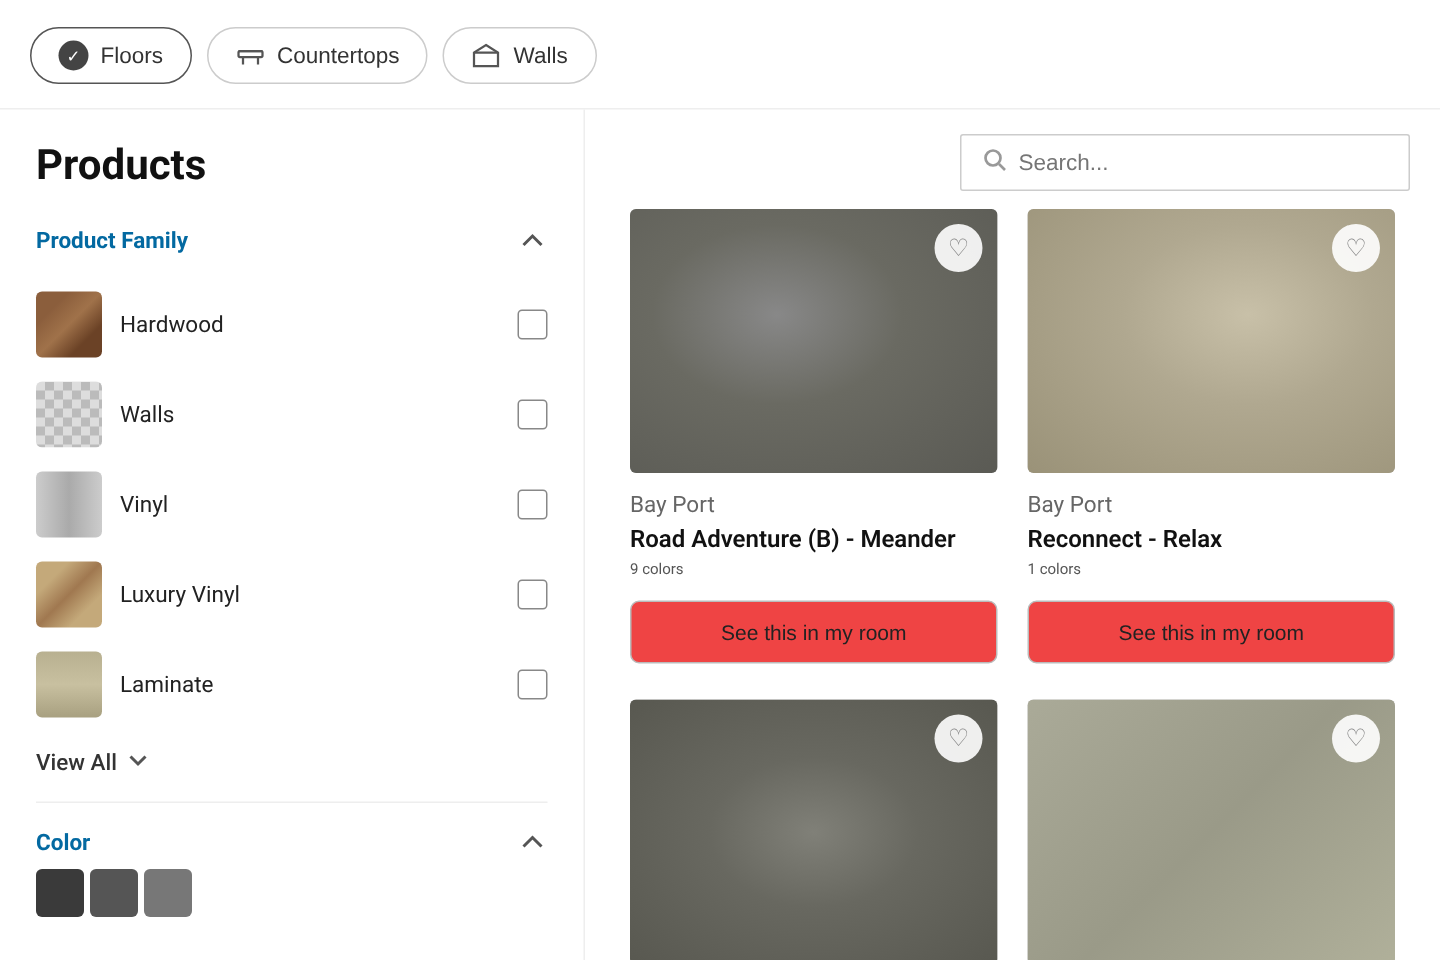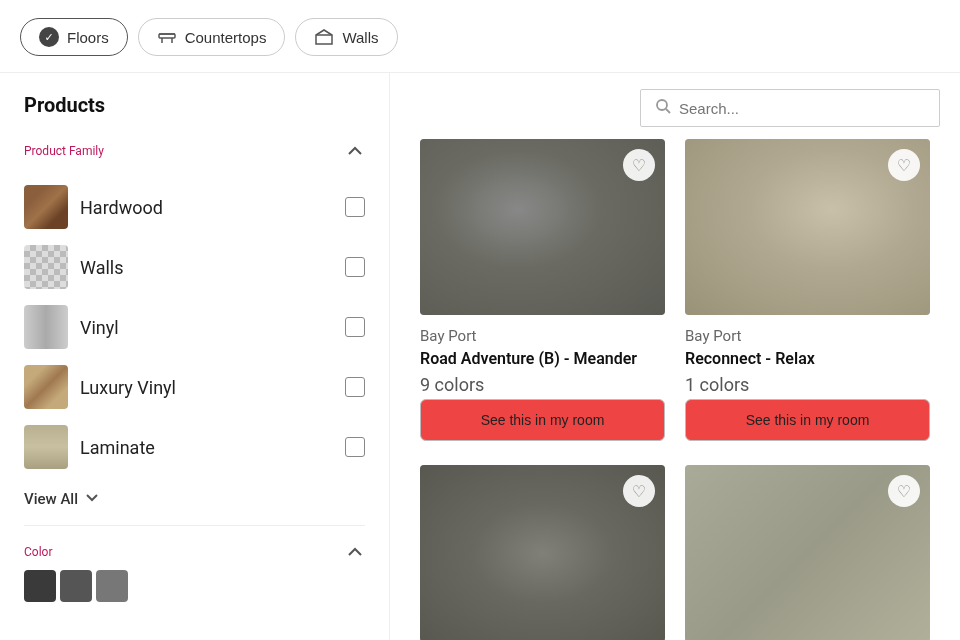--- a/index.html
+++ b/index.html
@@ -63,42 +63,42 @@
     
     .sidebar {
       width: 390px;
       min-width: 390px;
       border-right: 1px solid #eee;
       padding: 20px 24px;
       overflow-y: auto;
     }
 
     .products-title {
-      font-size: 20px;
+      font-size: 28px;
       font-weight: 700;
       margin-bottom: 24px;
       color: #111;
     }
 
     .filter-section {
       margin-bottom: 16px;
     }
 
     .filter-header {
       display: flex;
       align-items: center;
       justify-content: space-between;
       margin-bottom: 16px;
       cursor: pointer;
     }
 
     .filter-title {
-      font-size: 12px;
-      font-weight: 400;
-      color: #be185d;
+      font-size: 15px;
+      font-weight: 700;
+      color: #0369a1;
     }
 
     .chevron-up {
       width: 20px;
       height: 20px;
       display: flex;
       align-items: center;
       justify-content: center;
       color: #555;
     }
@@ -118,21 +118,21 @@
 
     .filter-thumbnail {
       width: 44px;
       height: 44px;
       border-radius: 4px;
       overflow: hidden;
       flex-shrink: 0;
     }
 
     .filter-label {
-      font-size: 18px;
+      font-size: 15px;
       color: #222;
     }
 
     .checkbox {
       width: 20px;
       height: 20px;
       border: 1.5px solid #888;
       border-radius: 3px;
       background: #fff;
       cursor: pointer;
@@ -258,23 +258,23 @@
 
     .product-name {
       font-size: 16px;
       font-weight: 600;
       color: #111;
       margin-bottom: 4px;
       line-height: 1.3;
     }
 
     .product-colors {
-      font-size: 18px;
+      font-size: 10px;
       color: #555;
-      margin-bottom: 4px;
+      margin-bottom: 15px;
     }
 
     .see-room-btn {
       display: block;
       width: 100%;
       padding: 12px;
       border: 1.5px solid #bbb;
       border-radius: 6px;
       background: #ef4444;
       font-size: 14px;

